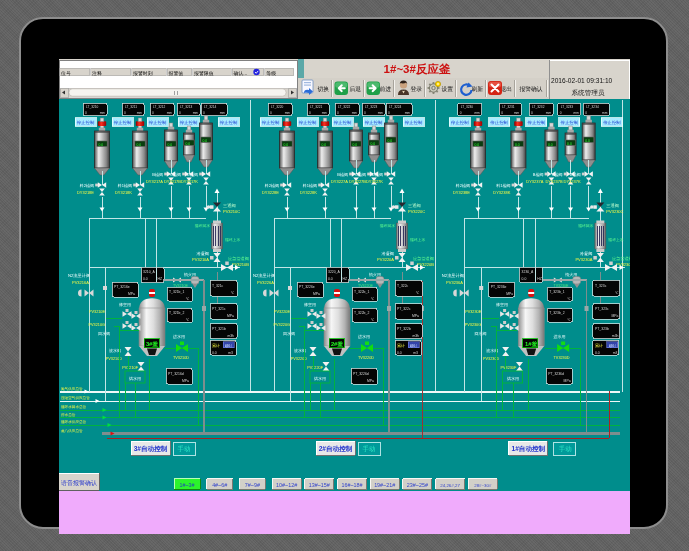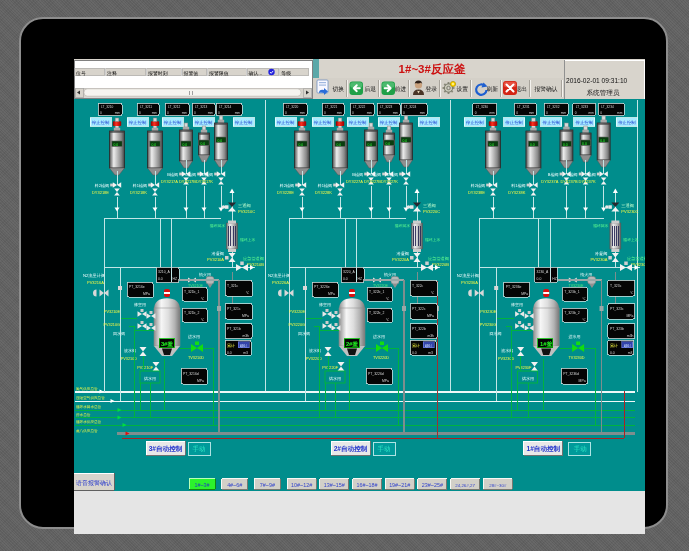--- a/index.html
+++ b/index.html
@@ -1,16 +1,16 @@
 <!DOCTYPE html>
 <html><head><meta charset="utf-8"><style>
 html,body{margin:0;padding:0;width:689px;height:551px;overflow:hidden}
 body{background-color:#656565;background-image:repeating-linear-gradient(45deg,rgba(0,0,0,0.05) 0 1px,rgba(255,255,255,0.02) 1px 2px),repeating-linear-gradient(-45deg,rgba(0,0,0,0.04) 0 1px,rgba(0,0,0,0) 1px 3px);font-family:"Liberation Sans",sans-serif}
 .bezel{position:absolute;left:19px;top:17px;width:649px;height:512px;background:#000;border-radius:24px;border:2px solid #8d8d8d;box-sizing:border-box}
-.screen{position:absolute;left:74px;top:59px;width:571px;height:475px;background:#e5e5e5}
+.screen{position:absolute;left:59px;top:59px;width:571px;height:475px;background:#f0abfc}
 </style></head>
 <body>
 <div class="bezel"></div>
 <div class="screen">
 <svg width="571" height="432" viewBox="0 0 571 432">
 <defs>
 <linearGradient id="tankg" x1="0" y1="0" x2="1" y2="0">
  <stop offset="0" stop-color="#4f4f4f"></stop>
           <stop offset="0.28" stop-color="#ececec"></stop>
  <stop offset="0.5" stop-color="#c2c2c2"></stop>

